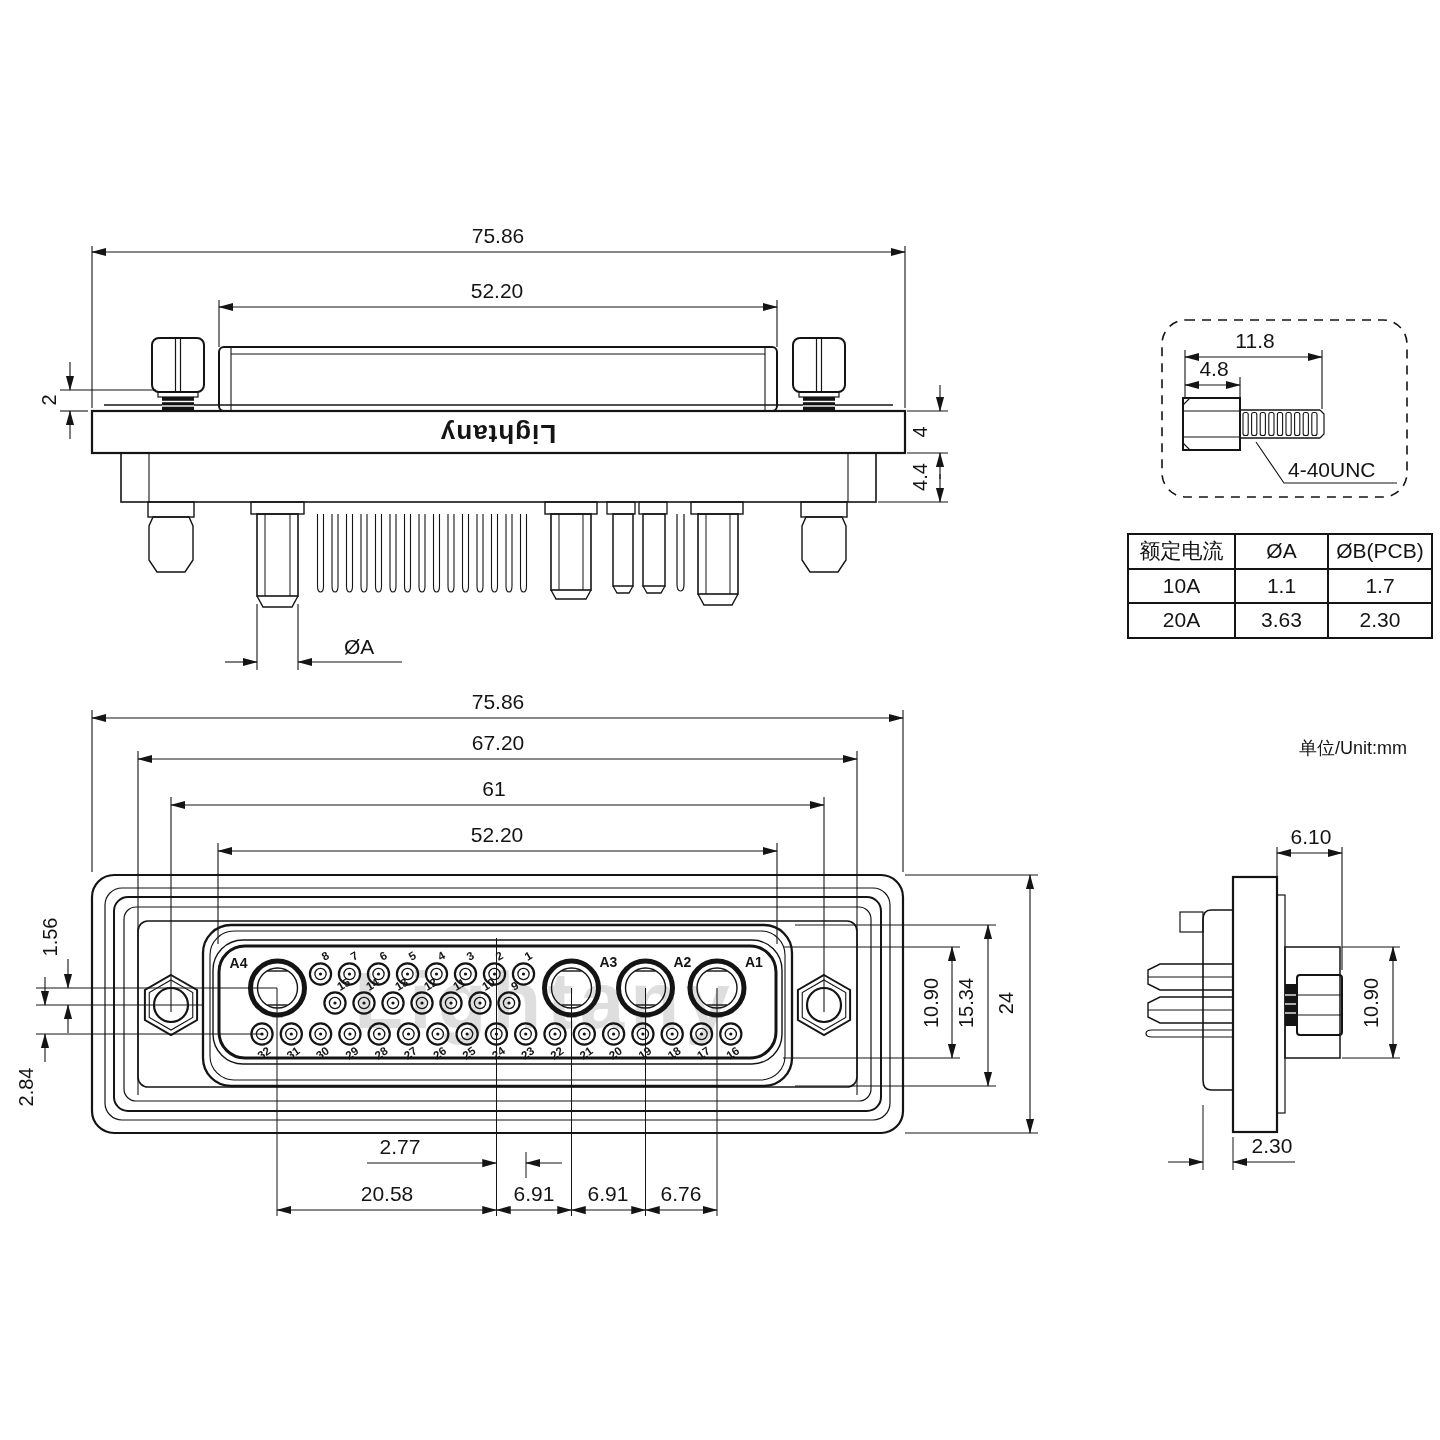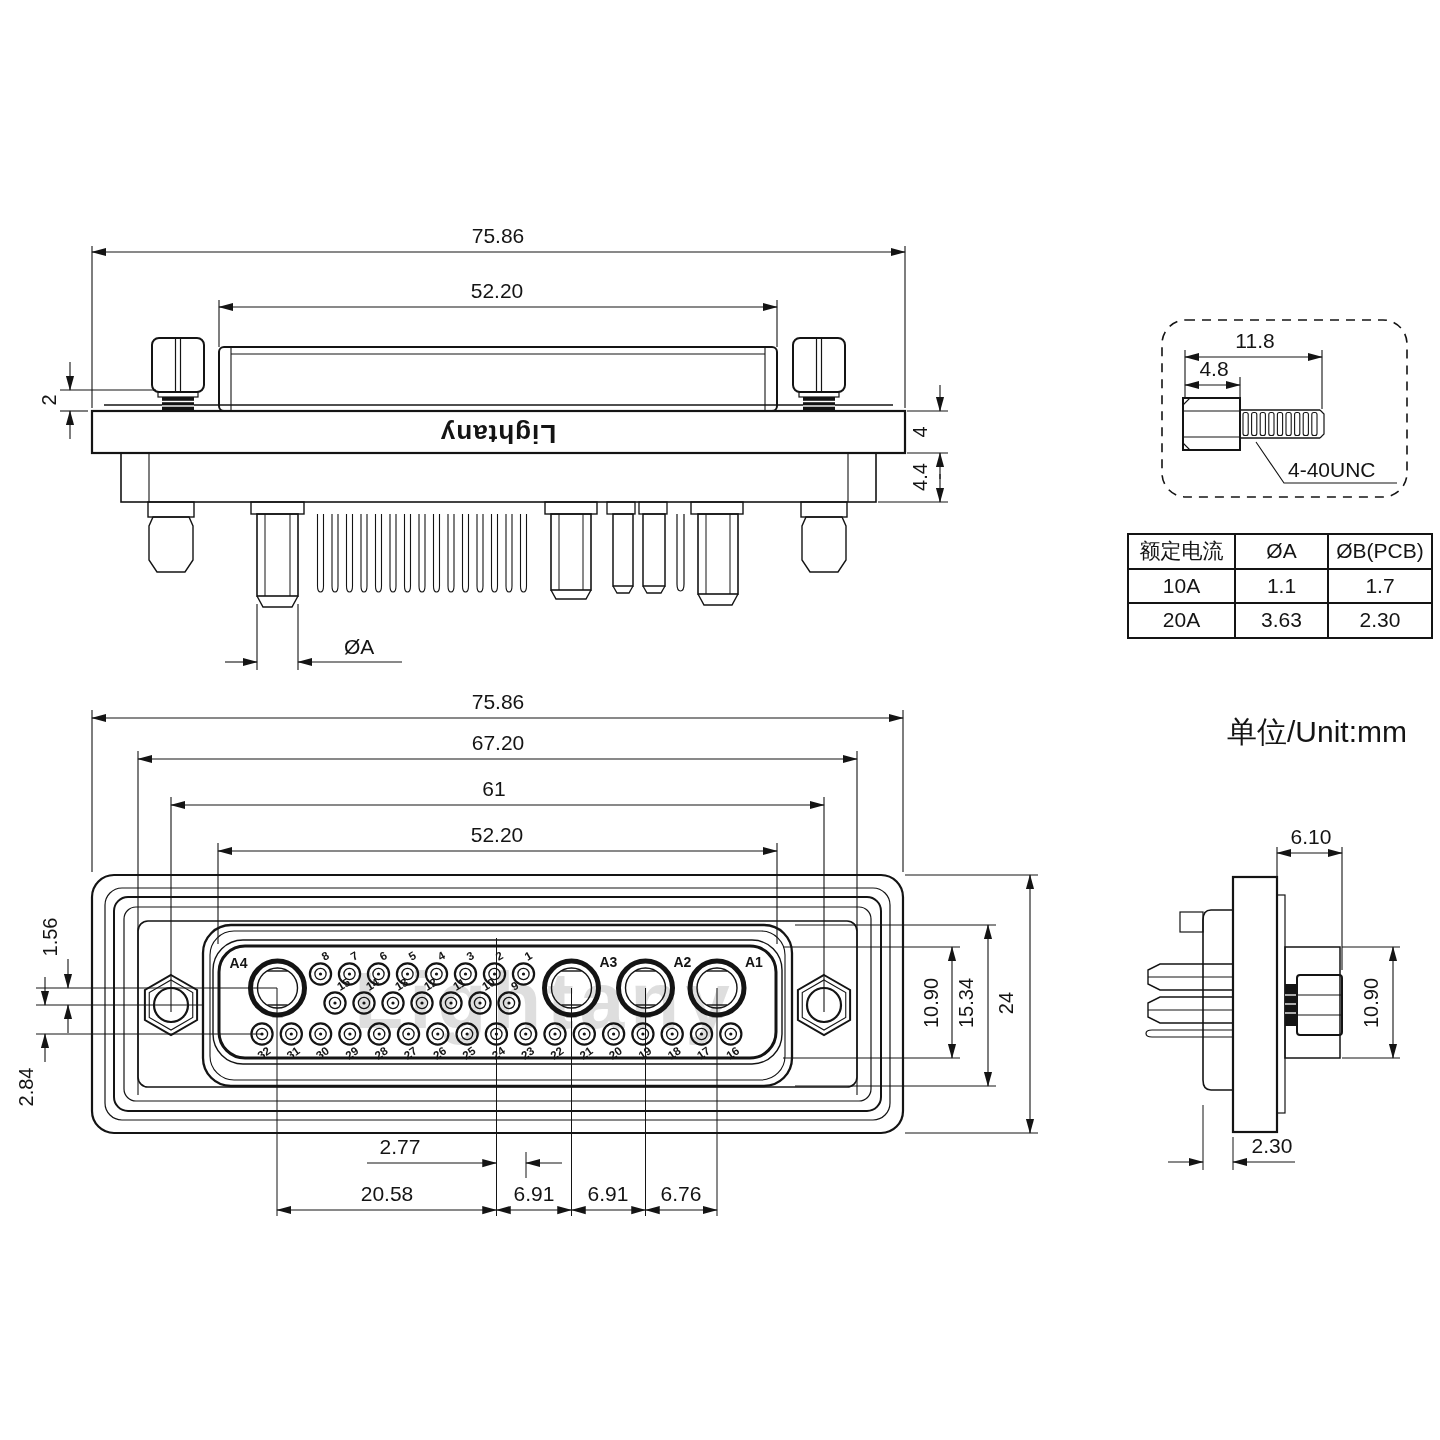--- a/index.html
+++ b/index.html
@@ -11,22 +11,22 @@
   .dimtxt{font-size:21px;}
   .smalltxt{font-size:20px;}
   .pinlbl{font-size:11.5px;font-weight:bold;}
   .holelbl{font-size:14px;font-weight:bold;}
   .brand{font-size:26px;font-weight:700;letter-spacing:1px;}
   .wmark{font-size:80px;font-weight:600;letter-spacing:6px;fill:#c4c4c4;opacity:.55;}
   #spec-table-wrap{position:absolute;left:1103px;top:533px;width:304px;}
   #spec-table-wrap table{border-collapse:collapse;width:304px;table-layout:fixed;margin-left:24px;}
   #spec-table-wrap td,#spec-table-wrap th{border:2px solid #141414;height:32.5px;
      text-align:center;font-size:21px;font-weight:400;padding:0;color:#141414;}
-  #unit-note{position:absolute;left:1103px;top:712px;width:304px;text-align:right;
-     font-size:30px;color:#141414;}
+  #unit-note{position:absolute;left:1103px;top:736px;width:304px;text-align:right;
+     font-size:18px;color:#141414;}
 </style>
 </head>
 <body>
 
 <div class="canvas">
 
 <svg width="1440" height="1440" viewBox="0 0 1440 1440">
   <defs>
     <marker id="ah" viewBox="0 0 12 8" refX="11.4" refY="4" markerWidth="15" markerHeight="10" markerUnits="userSpaceOnUse" orient="auto-start-reverse">
       <path d="M12,4 L0,0.7 L0,7.3 Z" fill="#141414"></path>

